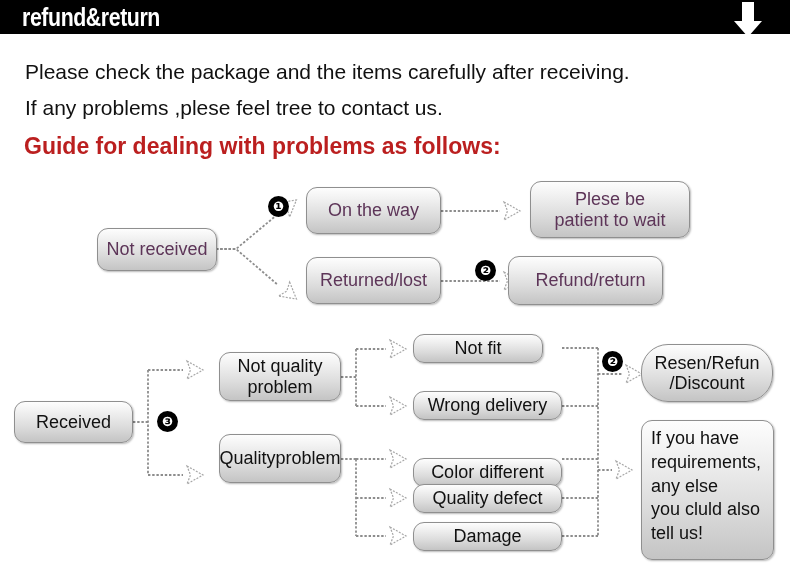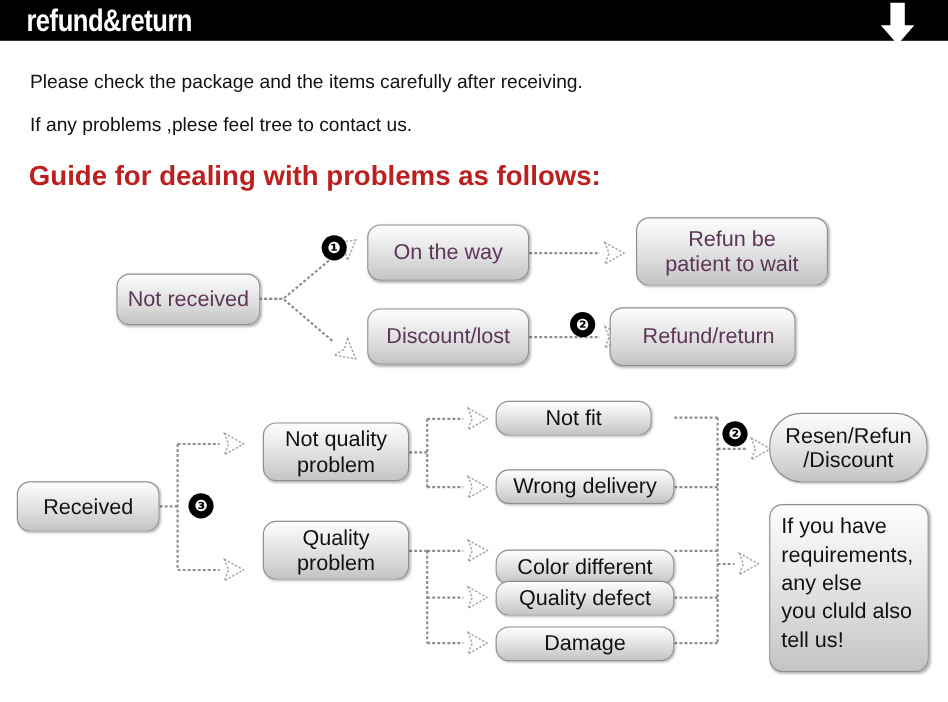--- a/index.html
+++ b/index.html
@@ -31,21 +31,21 @@
   }
   .header-arrow{
     position:absolute;right:22px;top:2px;
     width:40px;height:36px;
   }
 
   
   .intro{
     position:absolute;left:25px;
     color:#111111;
-    font-size:16px;
+    font-size:21px;
     white-space:nowrap;
   }
   .intro.l1{top:60px;}
   .intro.l2{top:96px;}
   .guide{
     position:absolute;left:24px;top:133px;
     color:#bb1f1f;
     font-size:23px;font-weight:bold;
     white-space:nowrap;
   }
@@ -174,46 +174,46 @@
     <span>Not received</span>
   </div>
 
   <div class="badge" style="left:268px;top:196px;">❶</div>
 
   <div class="fbox plum" style="left:306px;top:187px;width:135px;height:47px;">
     <span>On the way</span>
   </div>
 
   <div class="fbox plum" style="left:306px;top:257px;width:135px;height:47px;">
-    <span>Discount/lost</span>
+    <span>Returned/lost</span>
   </div>
 
   <div class="badge" style="left:475px;top:260px;">❷</div>
 
   <div class="fbox plum" style="left:530px;top:181px;width:160px;height:57px;flex-direction:column;">
-    <span>Refun be</span>
+    <span>Plese be</span>
     <span>patient to wait</span>
   </div>
 
   <div class="fbox plum" style="left:508px;top:256px;width:155px;height:49px;padding-left:16px;">
     <span>Refund/return</span>
   </div>
 
   <div class="fbox" style="left:14px;top:401px;width:119px;height:42px;">
     <span>Received</span>
   </div>
 
   <div class="badge" style="left:157px;top:411px;">❸</div>
 
   <div class="fbox" style="left:219px;top:352px;width:122px;height:49px;flex-direction:column;">
     <span>Not quality</span>
     <span>problem</span>
   </div>
 
-  <div class="fbox" style="left:219px;top:434px;width:122px;height:49px;flex-direction:column;">
+  <div class="fbox" style="left:219px;top:434px;width:122px;height:49px;flex-direction:row;">
     <span>Quality</span>
     <span>problem</span>
   </div>
 
   <div class="fbox" style="left:413px;top:334px;width:130px;height:29px;">
     <span>Not fit</span>
   </div>
 
   <div class="fbox" style="left:413px;top:391px;width:149px;height:29px;">
     <span>Wrong delivery</span>

